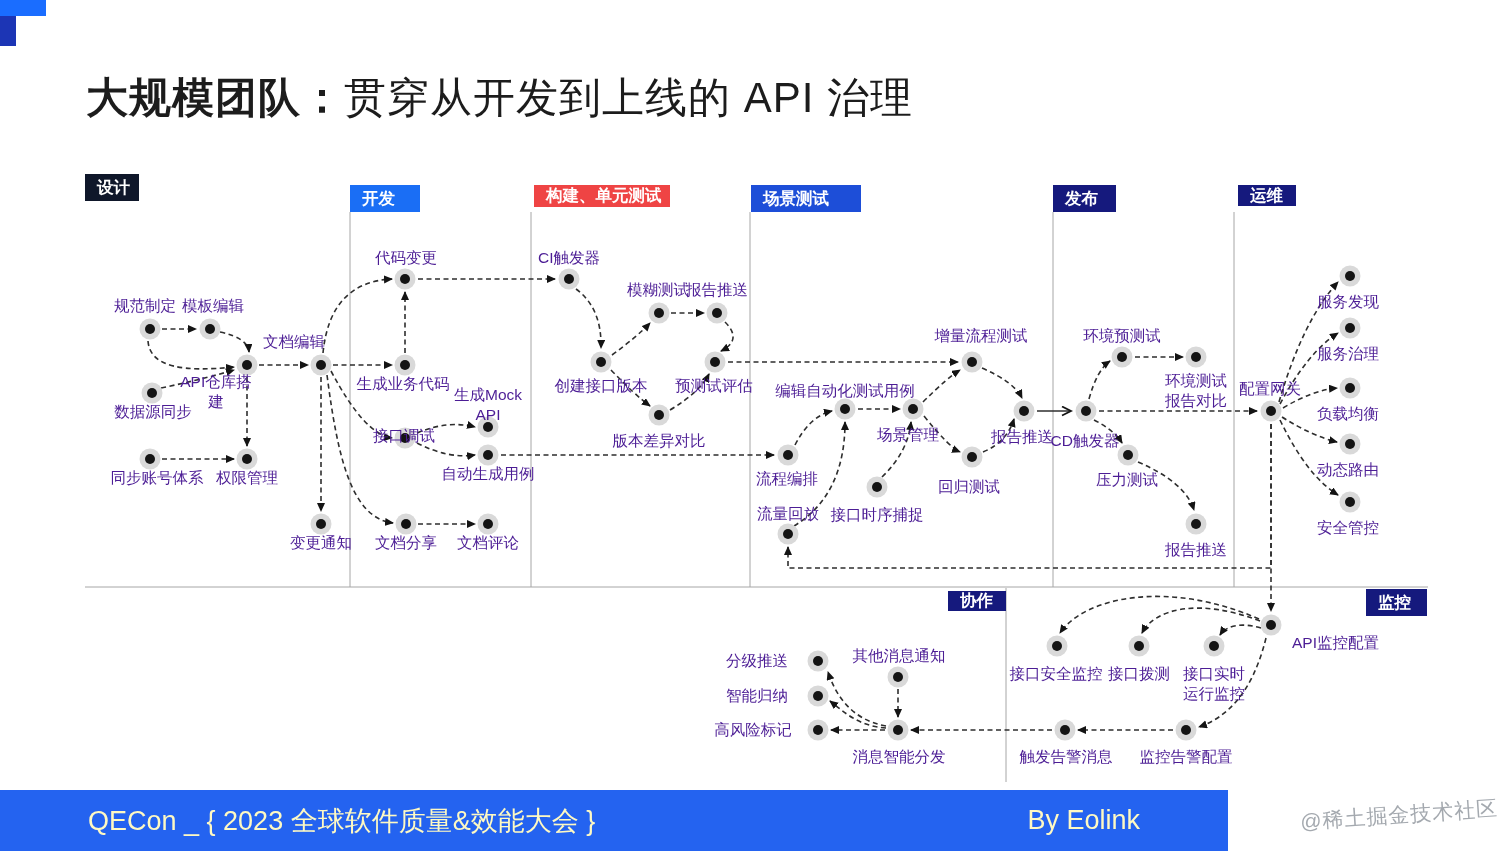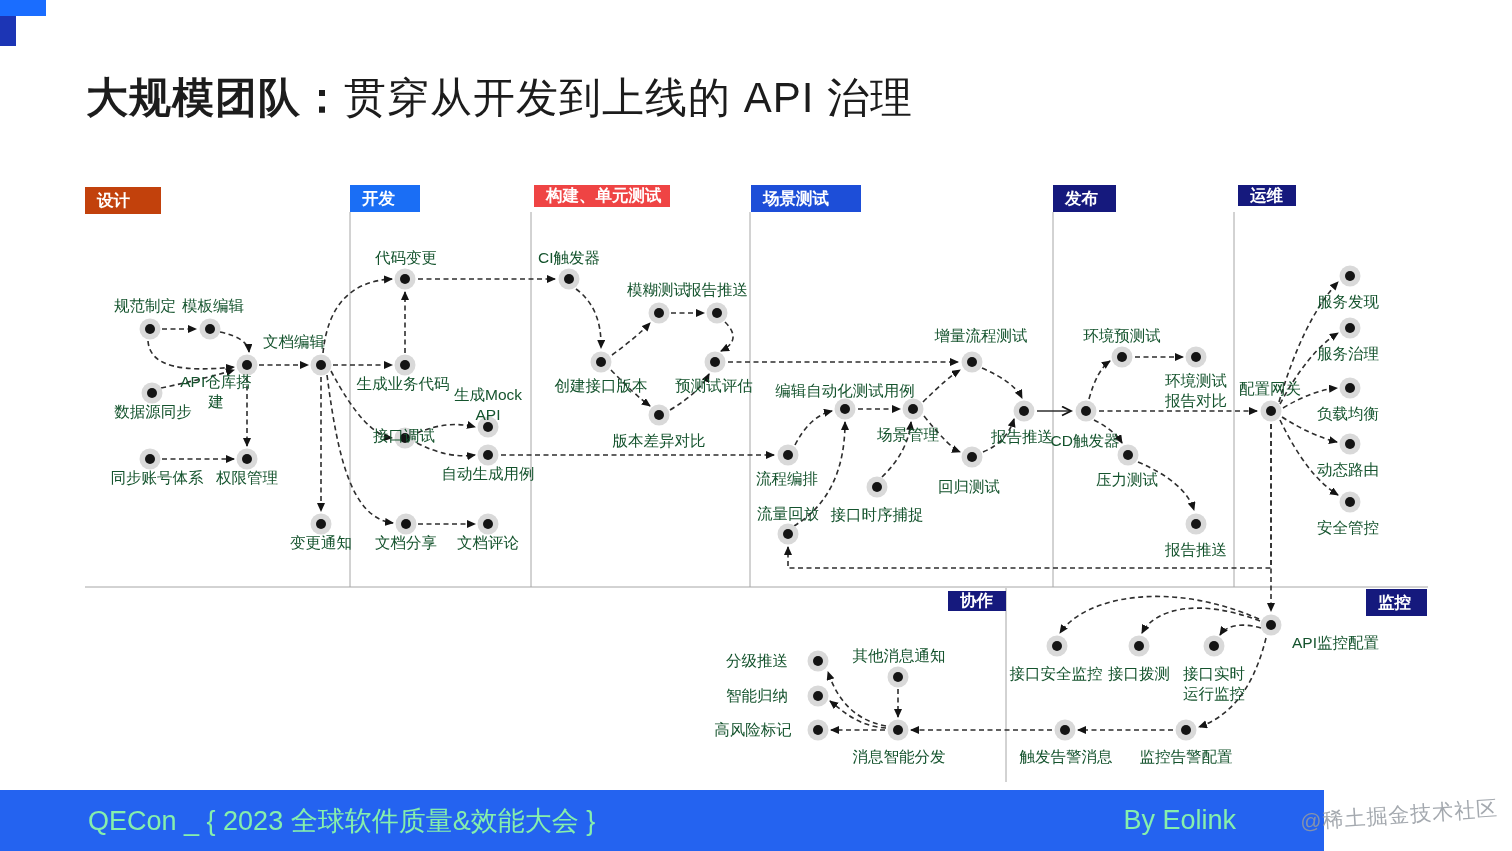--- a/index.html
+++ b/index.html
@@ -12,28 +12,28 @@
   #brand-logo .bar-side{position:absolute;left:0;top:16px;width:16px;height:30px;background:#1c35b5;}
   #page-title{position:absolute;left:86px;top:70px;font-size:42px;color:#1c1c1c;white-space:nowrap;letter-spacing:1px;}
   #page-title .t-bold{font-weight:900;}
   #page-title .t-reg{font-weight:500;}
   .section-header{
     position:absolute;color:#ffffff;font-size:16.5px;font-weight:700;
     display:flex;align-items:center;padding-left:12px;box-sizing:border-box;white-space:nowrap;
   }
   #diagram-svg{position:absolute;left:0;top:0;}
   .node-label{
-    position:absolute;font-size:15.5px;font-weight:500;color:#14532d;line-height:1.28;
+    position:absolute;font-size:15.5px;font-weight:500;color:#4c1d95;line-height:1.28;
     white-space:pre-line;transform:translateX(-50%);text-align:center;
   }
   .node-label.anchor-left{transform:none;text-align:right;}
   #footer-bar{
-    position:absolute;left:0;top:790px;width:1324px;height:61px;background:#2463f0;
+    position:absolute;left:0;top:790px;width:1228px;height:61px;background:#2463f0;
     display:flex;align-items:center;justify-content:space-between;
-    padding:0 88px;box-sizing:border-box;color:#86efac;font-size:27px;font-weight:400;
+    padding:0 88px;box-sizing:border-box;color:#fef9c3;font-size:27px;font-weight:400;
   }
   #watermark{
     position:absolute;right:14px;top:801px;font-size:21px;color:rgba(148,154,161,0.85);
     transform:rotate(-4deg);white-space:nowrap;letter-spacing:1px;z-index:5;
   }
 </style>
 </head>
 <body>
 
 <div id="canvas">
@@ -382,21 +382,21 @@
 运行监控</div>
       <div class="node-label" style="left: 1186px; top: 747px;">监控告警配置</div>
       <div class="node-label" style="left: 1066px; top: 747px;">触发告警消息</div>
       <div class="node-label" style="left: 899px; top: 646px;">其他消息通知</div>
       <div class="node-label" style="left: 899px; top: 747px;">消息智能分发</div>
       <div class="node-label" style="left: 757px; top: 651px;">分级推送</div>
       <div class="node-label" style="left: 757px; top: 686px;">智能归纳</div>
       <div class="node-label" style="left: 753px; top: 720px;">高风险标记</div>
     </div>
   <div id="sections-layer">
-      <div class="section-header" style="left: 85px; top: 187px; width: 76px; height: 27px; background: #c2410c;">设计</div>
+      <div class="section-header" style="left: 85px; top: 174px; width: 54px; height: 27px; background: #0f172a;">设计</div>
       <div class="section-header" style="left: 350px; top: 185px; width: 70px; height: 27px; background: rgb(26, 110, 245);">开发</div>
       <div class="section-header" style="left: 534px; top: 185px; width: 136px; height: 22px; background: #ef4444;">构建、单元测试</div>
       <div class="section-header" style="left: 751px; top: 185px; width: 110px; height: 27px; background: #1d4ed8;">场景测试</div>
       <div class="section-header" style="left: 1053px; top: 185px; width: 63px; height: 27px; background: rgb(21, 25, 125);">发布</div>
       <div class="section-header" style="left: 1238px; top: 185px; width: 58px; height: 21px; background: rgb(21, 25, 125);">运维</div>
       <div class="section-header" style="left: 948px; top: 591px; width: 58px; height: 20px; background: rgb(21, 25, 125);">协作</div>
       <div class="section-header" style="left: 1366px; top: 589px; width: 61px; height: 27px; background: rgb(21, 25, 125);">监控</div>
     </div>
 
   <div id="footer-bar" style="background: rgb(36, 99, 240);">

